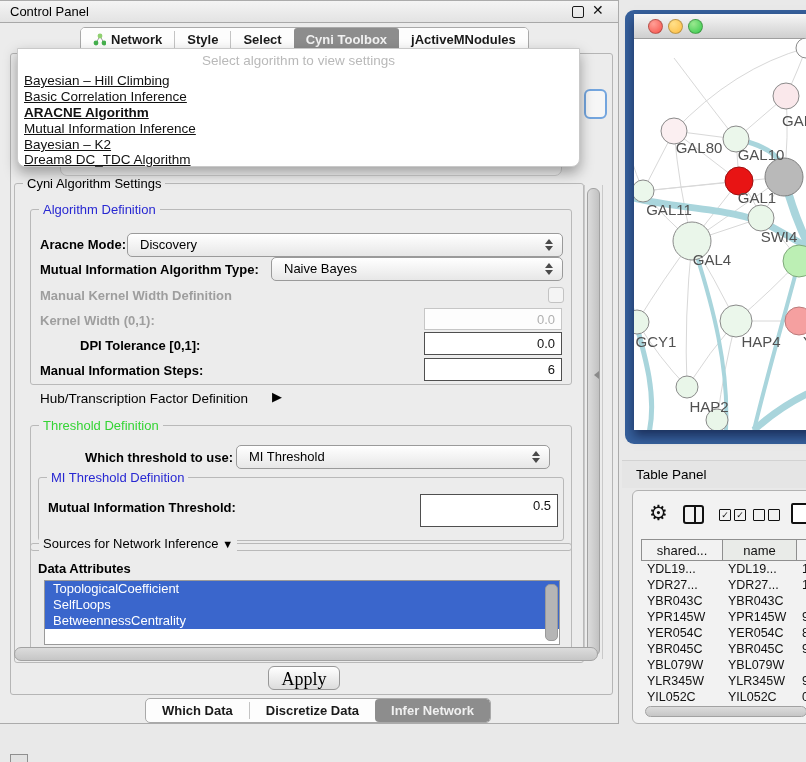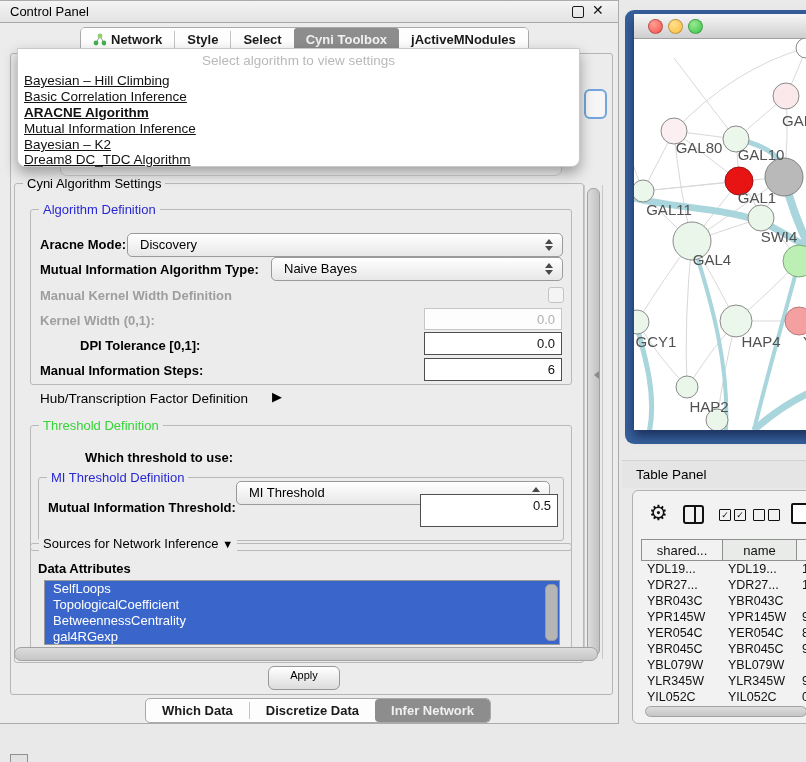--- a/index.html
+++ b/index.html
@@ -72,21 +72,21 @@
   .listbox{position:absolute;background:#fff;border:1px solid #9a9a9a;overflow:hidden;}
   .litem{height:16px;line-height:16px;background:#3a66cc;color:#fff;padding-left:8px;font-size:13px;}
   .list-vscroll{position:absolute;width:11px;border-radius:5px;background:#b5b5b5;border:1px solid #9a9a9a;}
 
   
   .vtrack{position:absolute;background:#ececec;border-left:1px solid #c9c9c9;border-right:1px solid #c9c9c9;}
   .vthumb{position:absolute;border-radius:6px;background:linear-gradient(90deg,#dcdcdc,#c2c2c2);border:1px solid #a2a2a2;}
   .hthumb{position:absolute;border-radius:7px;background:linear-gradient(#dcdcdc,#c6c6c6);border:1px solid #a2a2a2;}
 
   .btn{position:absolute;background:linear-gradient(#ffffff,#dcdcdc);border:1px solid #979797;
-    border-radius:6px;text-align:center;font-size:11px;color:#000;}
+    border-radius:6px;text-align:center;font-size:18px;color:#000;font-family:Liberation Serif, serif;}
 
   
   .segstrip{left:145px;top:697px;height:23px;display:flex;background:#fdfdfd;
     border:1px solid #a9a9a9;border-radius:5px;overflow:hidden;}
   .seg{display:flex;align-items:center;padding:0 16px;font-weight:600;font-size:13px;color:#1a1a1a;}
   .segsel{background:#8d8d8d;color:#f0f0f0;border-radius:4px;}
 
   
   #net-window{left:625px;top:10px;width:200px;height:434px;background:#36609c;border-radius:9px;}
   #net-inner{position:absolute;left:9px;top:4px;width:200px;height:416px;background:#fff;
@@ -214,42 +214,41 @@
     <span class="lbl lblb" style="left:40px;top:362px;">Manual Information Steps:</span>
     <div class="field" style="left:424px;top:357px;width:138px;height:23px;">6</div>
 
     <span class="lbl" style="left:40px;top:390px;font-size:13.5px;">Hub/Transcription Factor Definition</span>
     <span class="lbl" style="left:272px;top:388px;font-size:13px;">▶</span>
 
     <div class="group" style="left:30px;top:424px;width:540px;height:124px;">
       <span class="gtitle green">Threshold Definition</span>
     </div>
     <span class="lbl lblb" style="left:85px;top:449px;">Which threshold to use:</span>
-    <div class="combo" style="left:236px;top:444px;width:312px;margin-top:36px;">
+    <div class="combo" style="left:236px;top:444px;width:312px;">
       <span class="combo-text">MI Threshold</span>
       <span class="stepper">
           <span class="tri-up"></span>
           <span class="tri-dn"></span>
         </span>
     </div>
     <div class="group" style="left:38px;top:476px;width:524px;height:62px;">
       <span class="gtitle blue">MI Threshold Definition</span>
     </div>
     <span class="lbl lblb" style="left:48px;top:499px;">Mutual Information Threshold:</span>
     <div class="field" style="left:420px;top:493px;width:138px;height:33px;">0.5</div>
 
     <div class="group" style="left:30px;top:542px;width:540px;height:112px;">
       <span class="gtitle"><span>Sources for Network Inference</span> <span style="font-size:11px;">▼</span></span>
     </div>
     <span class="lbl lblb" style="left:38px;top:560px;">Data Attributes</span>
     <div class="listbox" style="left:44px;top:579px;width:514px;height:63px;">
+      <div class="litem">TopologicalCoefficient</div>
       <div class="litem">SelfLoops</div>
-      <div class="litem">TopologicalCoefficient</div>
       <div class="litem">BetweennessCentrality</div>
-      <div class="litem">gal4RGexp</div>
     </div>
     <div class="list-vscroll" style="left:545px;top:583px;height:55px;"></div>
 
     <div class="abs hthumb" style="left:14px;top:646px;width:582px;height:12px;"></div>
 
     <div class="btn" style="left:268px;top:665px;width:70px;height:20px;padding-top:2px;">Apply</div>
 
     <div class="abs segstrip">
       <div class="seg">
           <span>Which Data</span>

